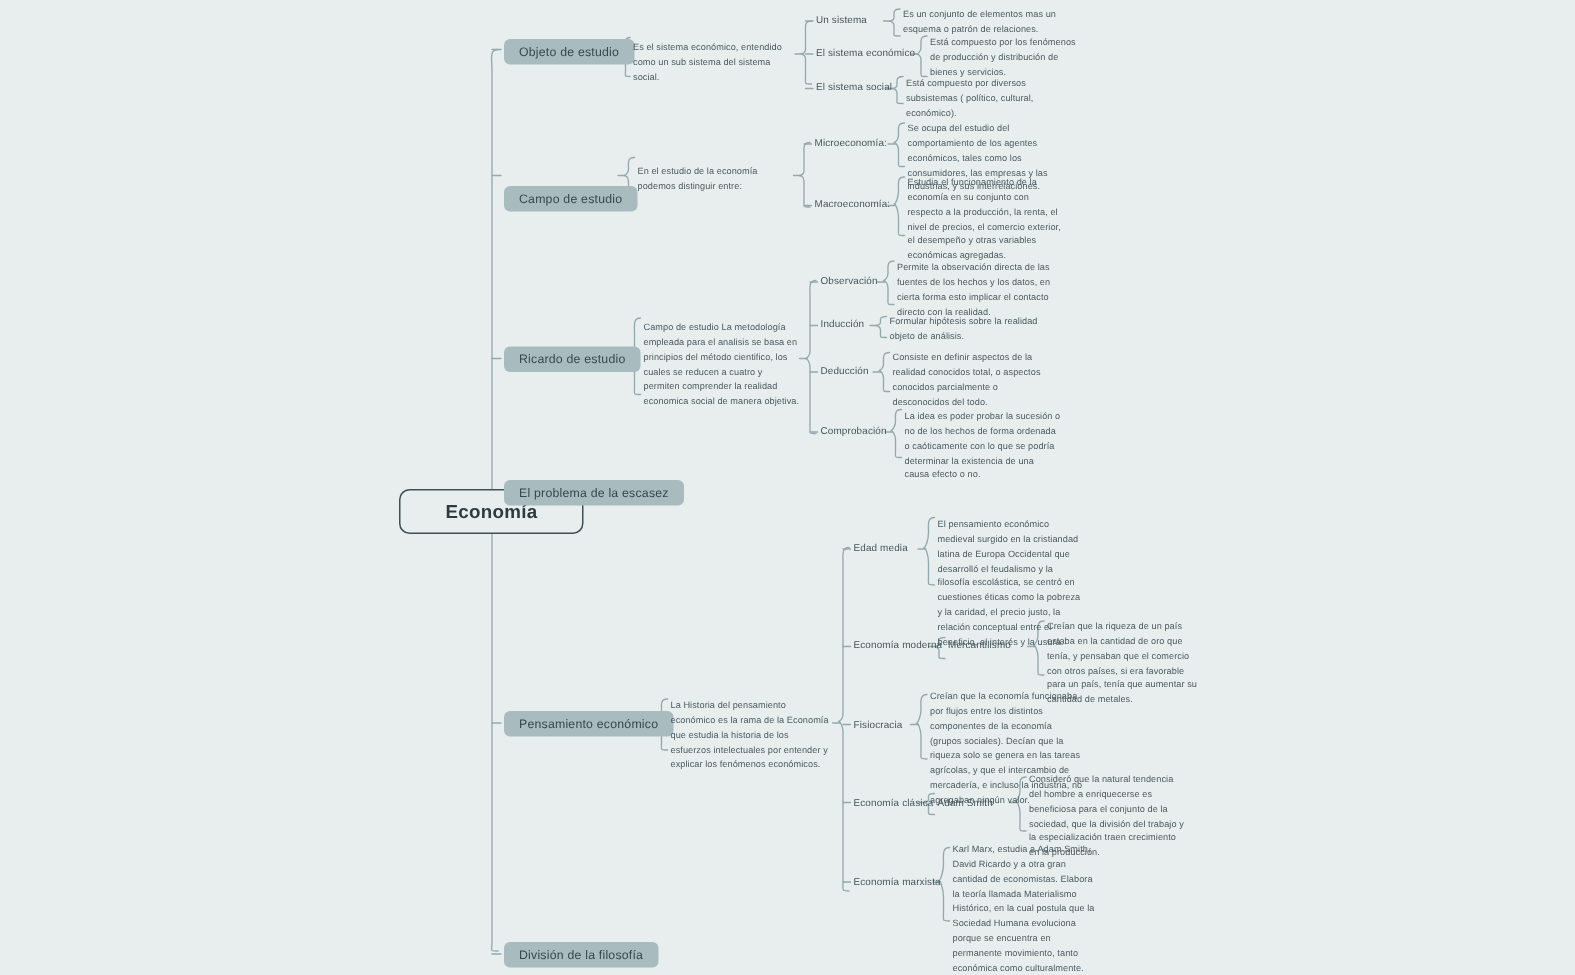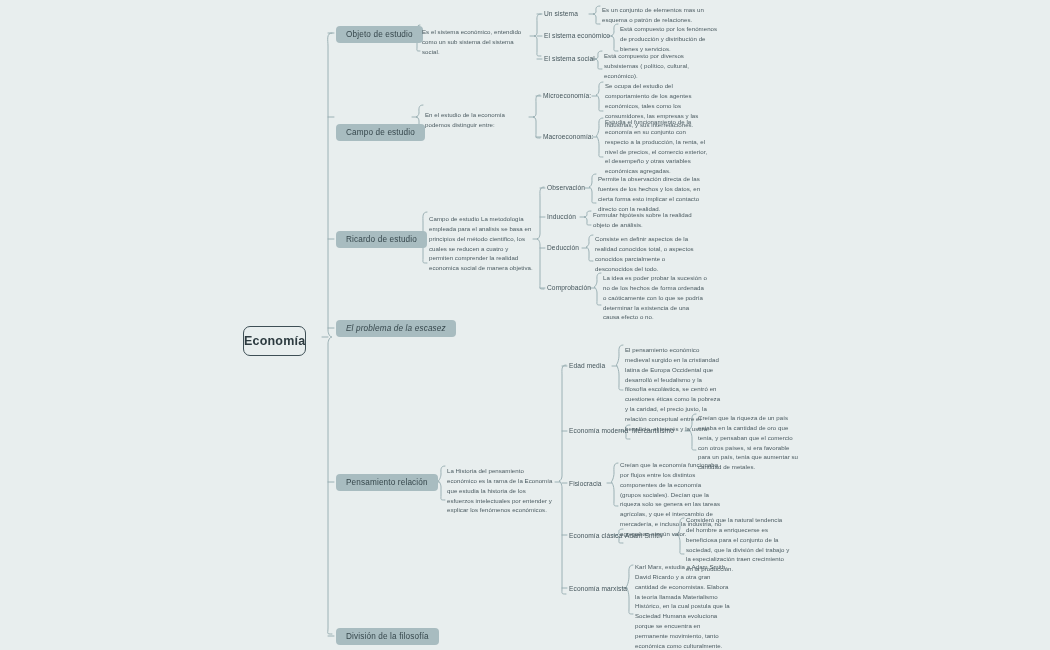--- a/index.html
+++ b/index.html
@@ -14,26 +14,27 @@
   #canvas{position:absolute;inset:0;width:1050px;height:650px;}
   svg.links{position:absolute;left:0;top:0;width:1050px;height:650px;pointer-events:none;}
   .node{
     position:absolute;
     box-sizing:border-box;
   }
   .root-node{
     background:#e8eeee;
     border:1.6px solid #3e4f55;
     border-radius:7px;
-    padding:7px 0;
+    padding:7px 30px;
     font-size:12.5px;
     font-weight:bold;
     color:#2d3b40;
     letter-spacing:.2px;
     white-space:nowrap;
+    margin-left:23px;
   }
   .pill{
     background:#a8bcc0;
     border-radius:4px;
     padding:4px 10px;
     font-size:8.2px;
     color:#36474c;
     white-space:nowrap;
     letter-spacing:.15px;
     text-align:right;
@@ -188,23 +189,23 @@
 
   <div class="node lbl nowrap" style="left:547px;top:212px;">Inducción</div>
   <div class="node txt" style="left:593px;top:210px;width:112px;">Formular hipótesis sobre la realidad objeto de análisis.</div>
 
   <div class="node lbl nowrap" style="left:547px;top:243px;">Deducción</div>
   <div class="node txt" style="left:595px;top:234px;width:106px;">Consiste en definir aspectos de la realidad conocidos total, o aspectos conocidos parcialmente o desconocidos del todo.</div>
 
   <div class="node lbl nowrap" style="left:547px;top:283px;">Comprobación</div>
   <div class="node txt" style="left:603px;top:273px;width:104px;">La idea es poder probar la sucesión o no de los hechos de forma ordenada o caóticamente con lo que se podría determinar la existencia de una causa efecto o no.</div>
 
-  <div class="node pill" style="left:336px;top:320px;font-style:italic;">El problema de la escasez</div>
-
-  <div class="node pill" style="left:336px;top:474px;">Pensamiento relación</div>
+  <div class="node pill" style="left:336px;top:320px;">El problema de la escasez</div>
+
+  <div class="node pill" style="left:336px;top:474px;">Pensamiento económico</div>
   <div class="node txt" style="left:447px;top:466px;width:106px;">La Historia del pensamiento económico es la rama de la Economía que estudia la historia de los esfuerzos intelectuales por entender y explicar los fenómenos económicos.</div>
 
   <div class="node lbl nowrap" style="left:569px;top:361px;">Edad media</div>
   <div class="node txt" style="left:625px;top:345px;width:96px;">El pensamiento económico medieval surgido en la cristiandad latina de Europa Occidental que desarrolló el feudalismo y la filosofía escolástica, se centró en cuestiones éticas como la pobreza y la caridad, el precio justo, la relación conceptual entre el beneficio, el interés y la usura.</div>
 
   <div class="node lbl nowrap" style="left:569px;top:426px;">Economía moderna</div>
   <div class="node lbl nowrap" style="left:632px;top:426px;">Mercantilismo</div>
   <div class="node txt" style="left:698px;top:413px;width:102px;">Creían que la riqueza de un país estaba en la cantidad de oro que tenía, y pensaban que el comercio con otros países, si era favorable para un país, tenía que aumentar su cantidad de metales.</div>
 
   <div class="node lbl nowrap" style="left:569px;top:479px;">Fisiocracia</div>

